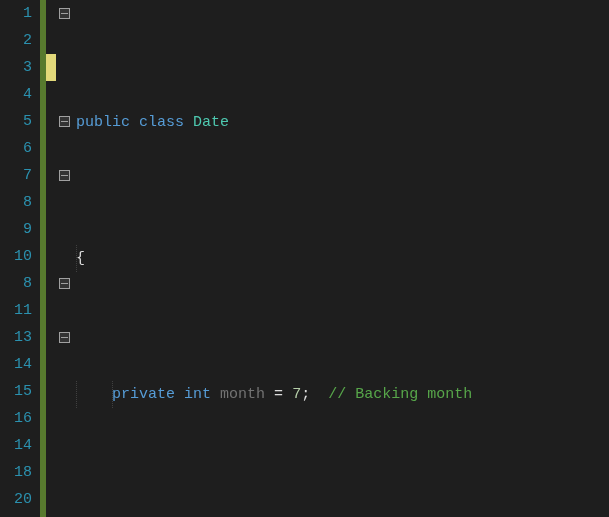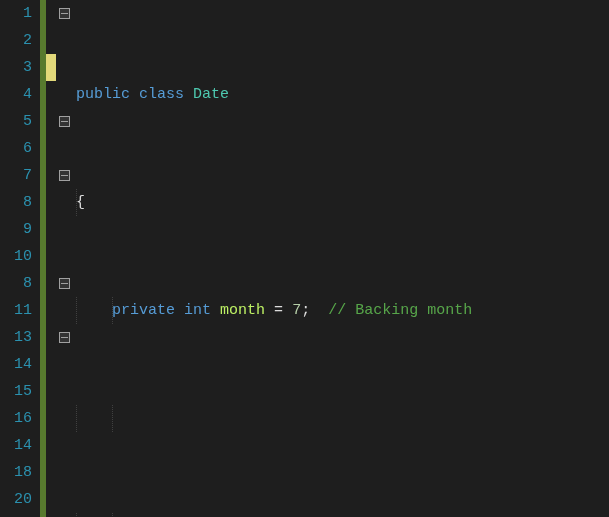--- a/index.html
+++ b/index.html
@@ -75,33 +75,34 @@
   }
   .code-area {
     flex: 1;
     position: relative;
     white-space: pre;
   }
   .code-line {
     height: 27px;
     position: relative;
     padding-left: 4px;
+    margin-top: 28px;
   }
   .indent-guide {
     position: absolute;
     top: 0;
     bottom: 0;
     border-left: 1px dotted #404040;
   }
   .tok-kw { color: #569cd6; }
   .tok-type { color: #4ec9b0; }
   .tok-num { color: #b5cea8; }
   .tok-comment { color: #57a64a; }
   .tok-punc { color: #dcdcdc; }
-  .tok-field { color: #bef264; }
+  .tok-field { color: #737373; }
   .tok-op { color: #dcdcdc; }
   .gutter-line { height: 27px; }
 </style>
 </head>
 <body>
 
 <div class="editor">
 
   <div class="gutter">
     <div class="gutter-line">1</div>

